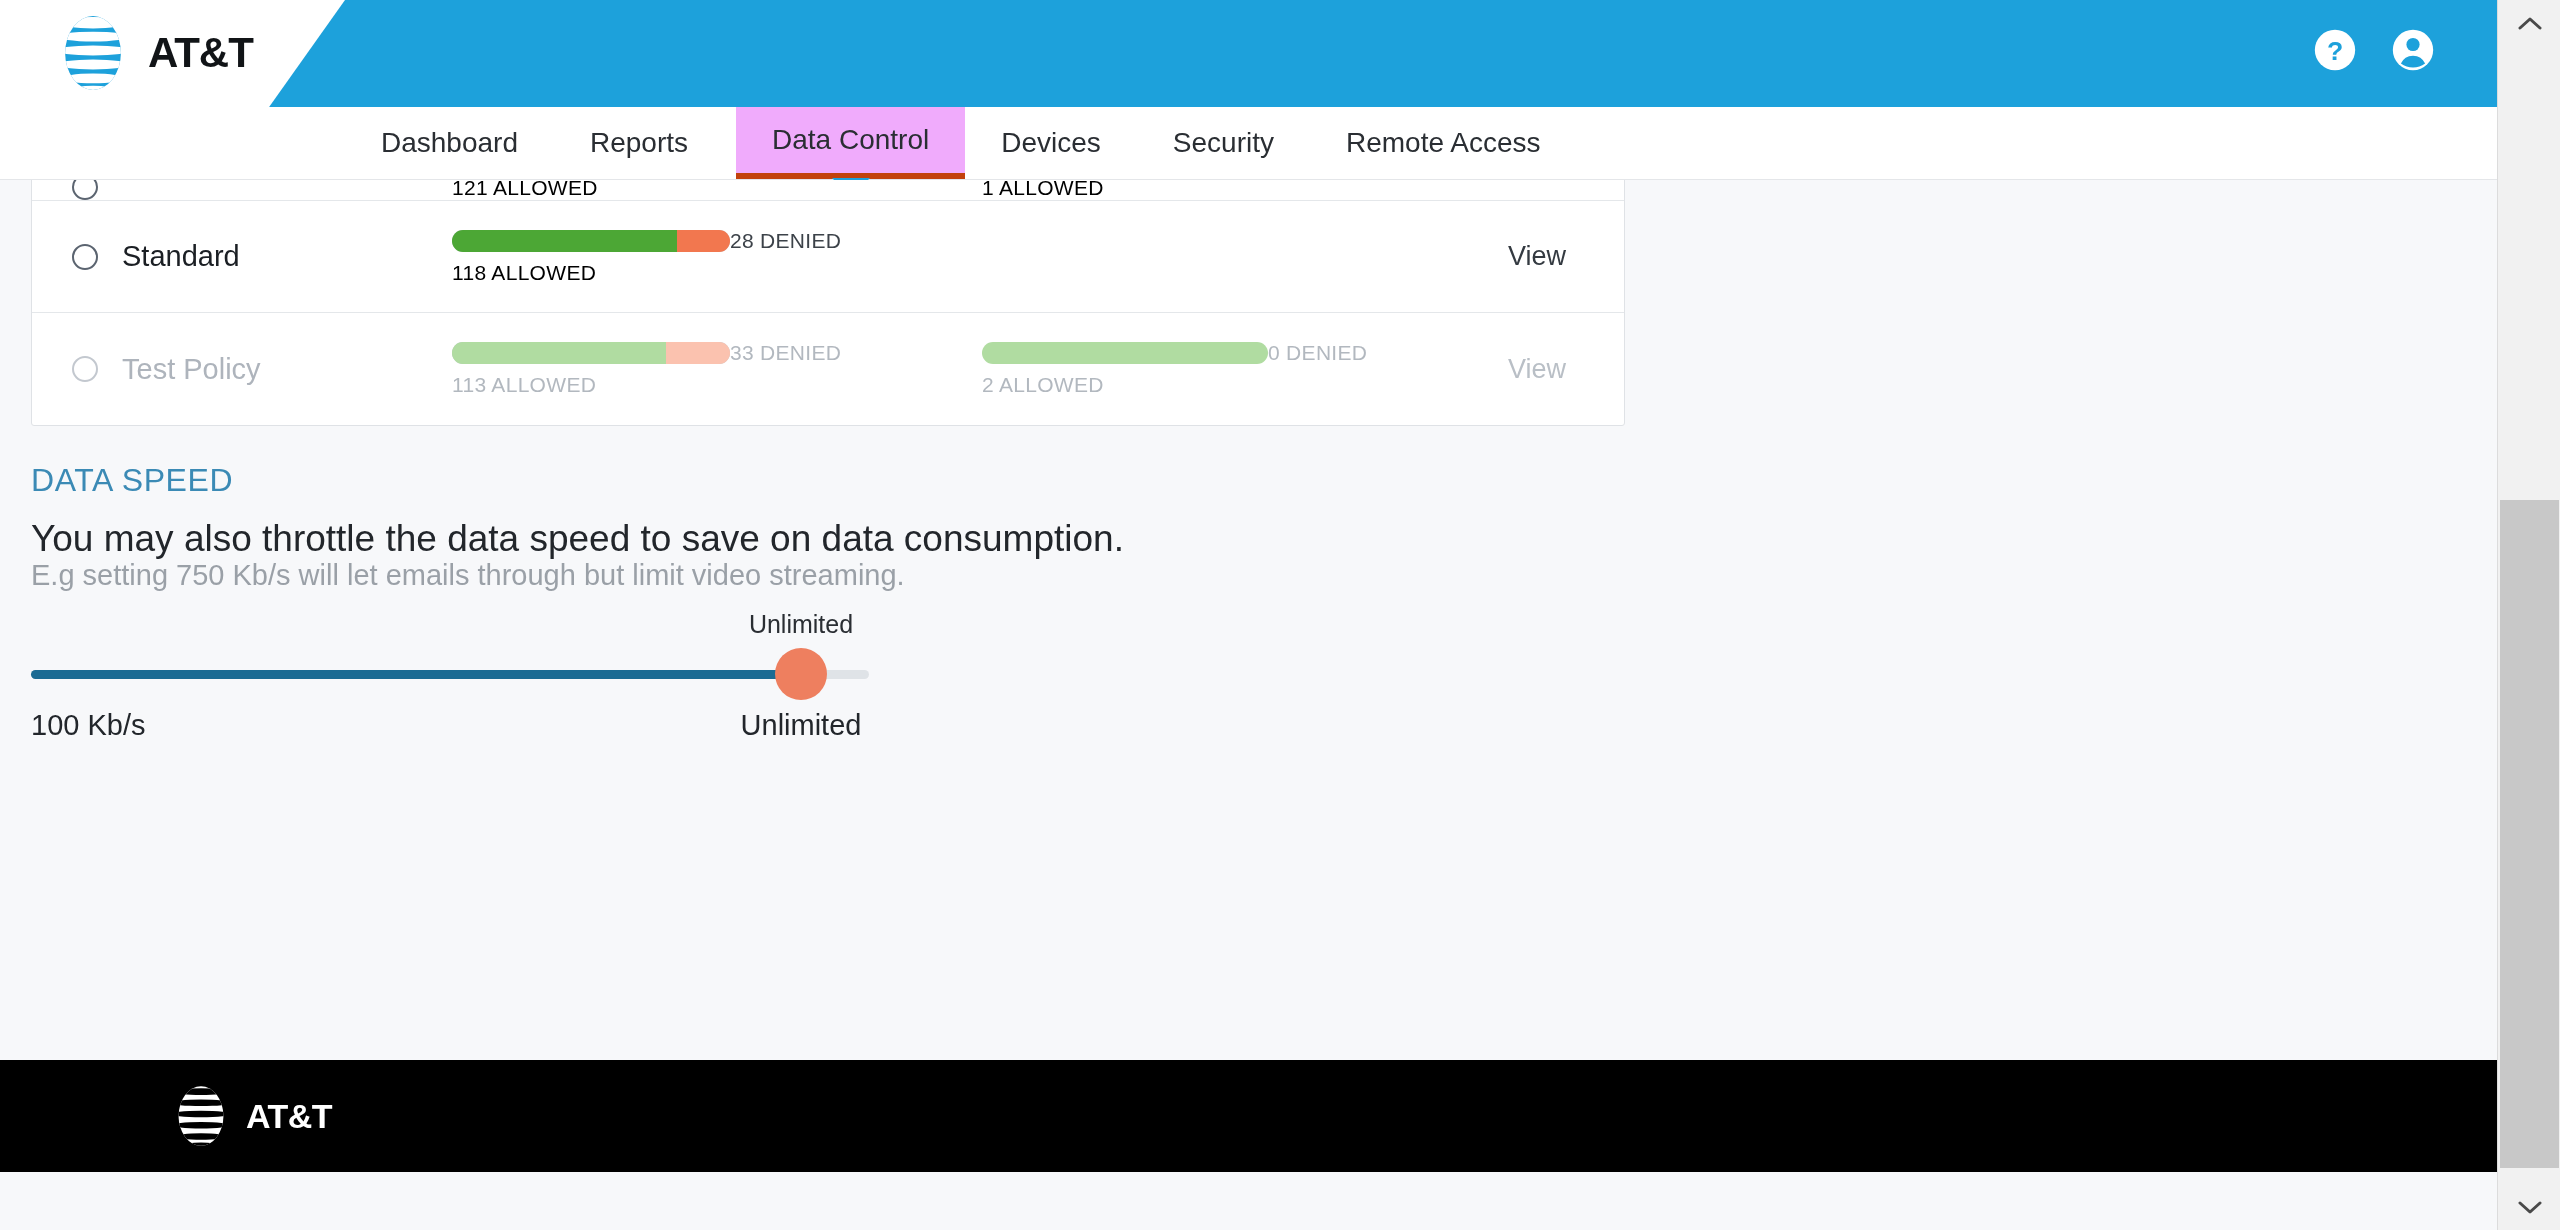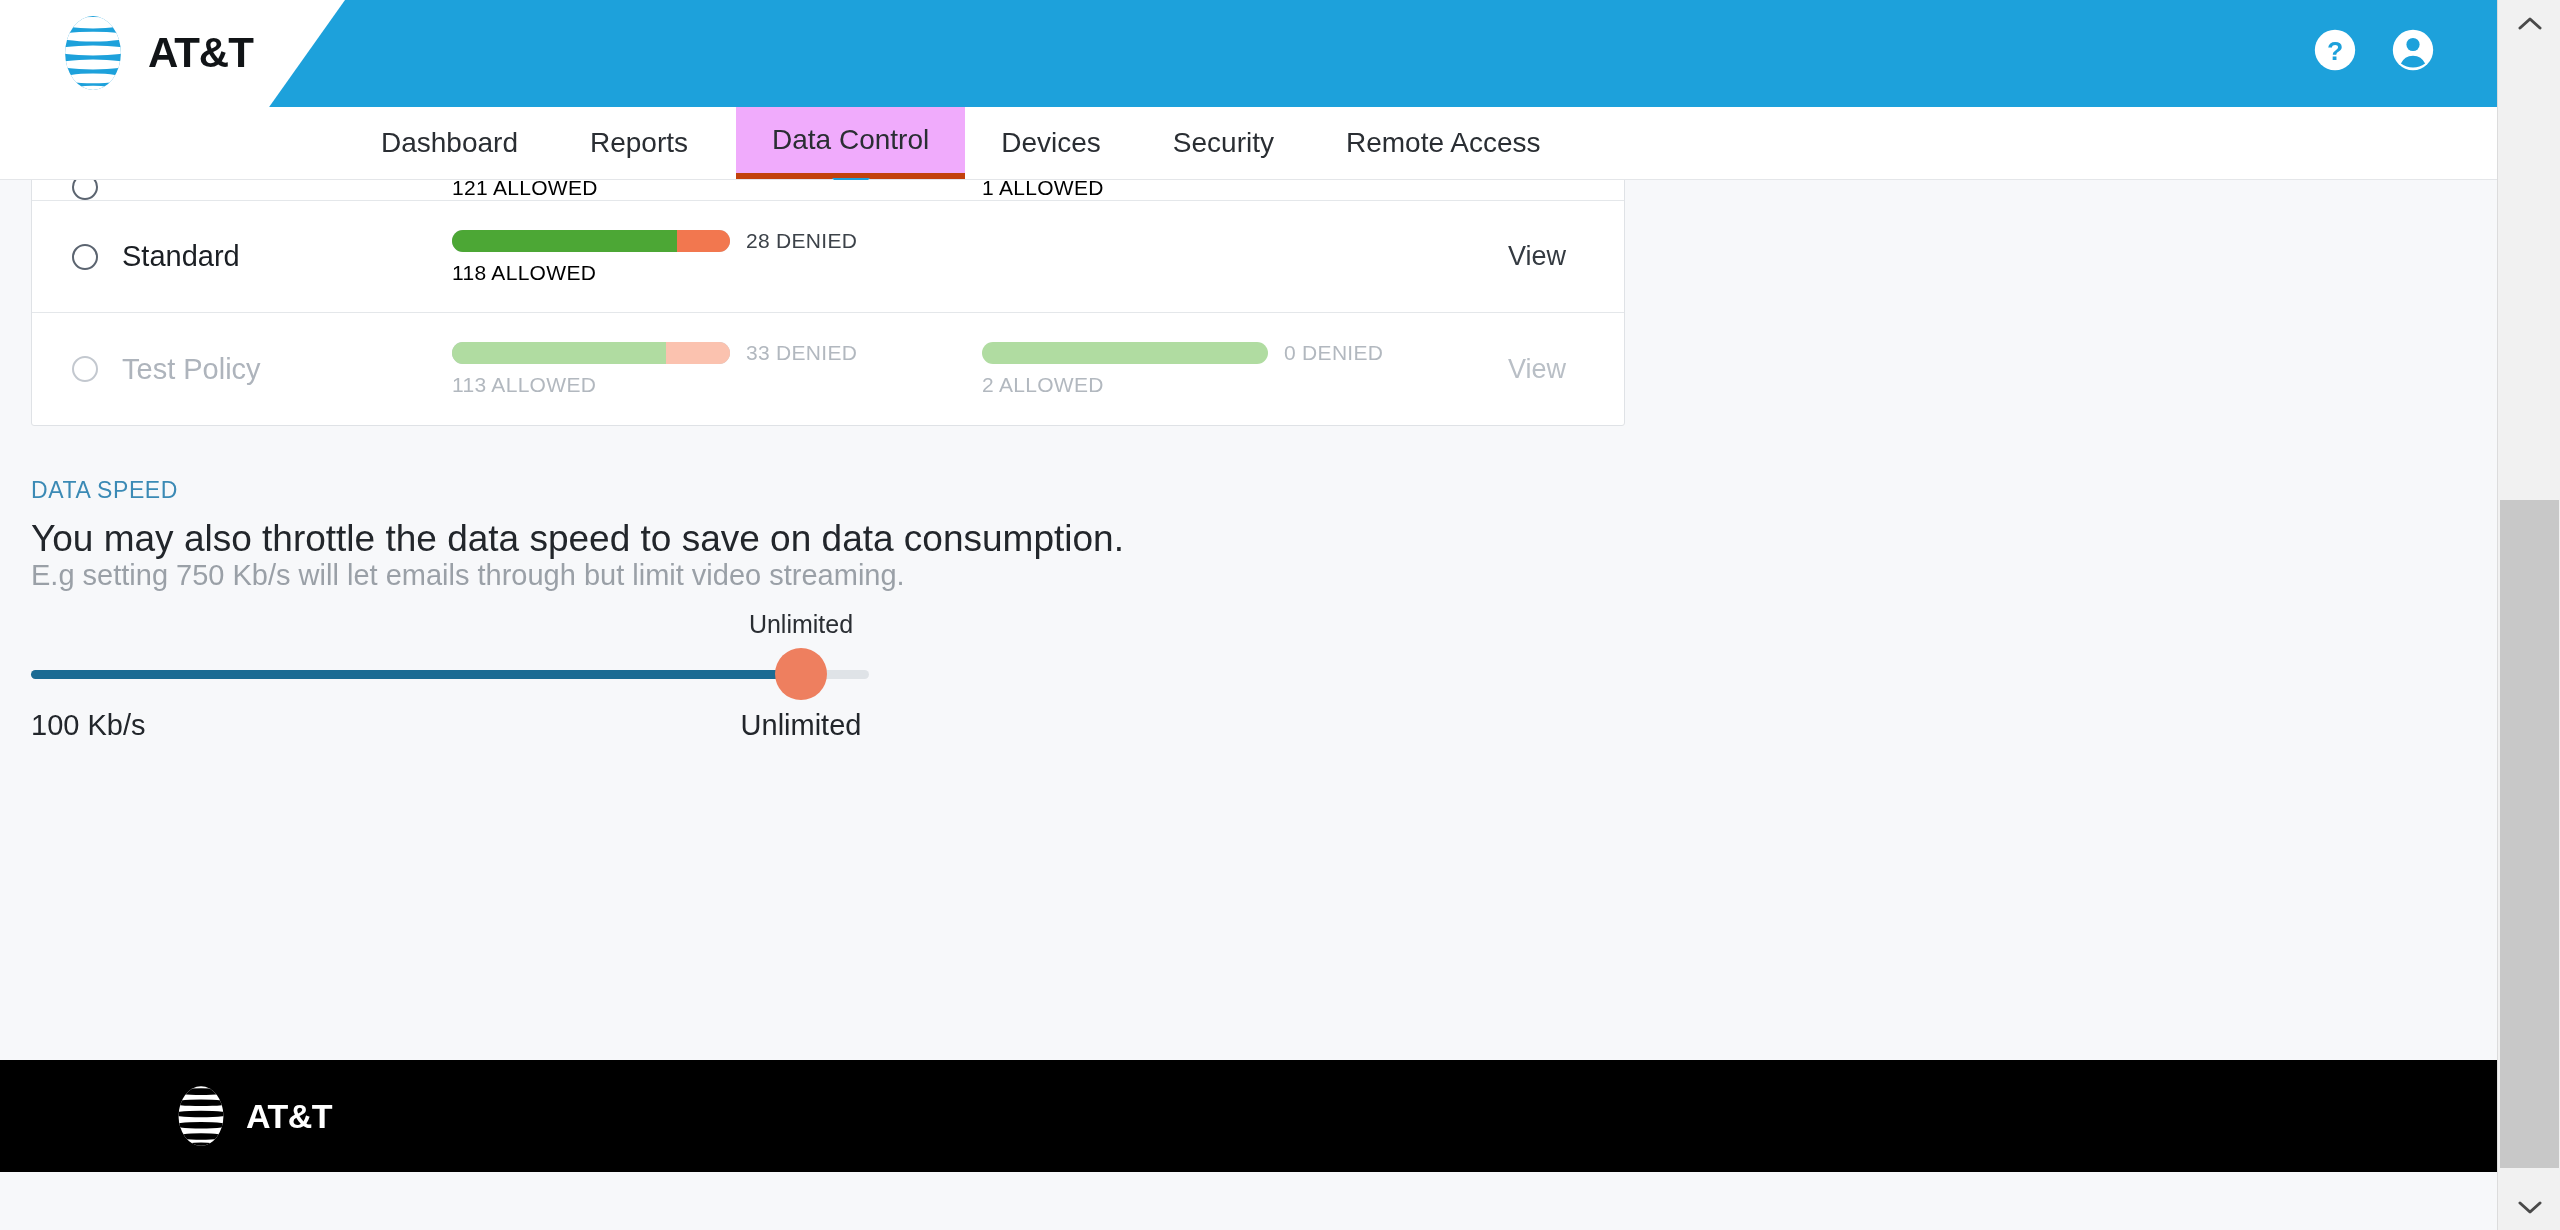--- a/index.html
+++ b/index.html
@@ -117,21 +117,21 @@
 
   .policy-name {
     font-size: 29px; color: #1b1f24;
     width: 330px; flex: 0 0 auto;
   }
   .policy-row.dim .policy-name { color: #aeb4bc; }
 
   .meter-cell { position: relative; width: 530px; flex: 0 0 auto; }
   .meter-cell.narrow { width: 460px; }
 
-  .meter-line { display: flex; align-items: center; gap: 16px; }
+  .meter-line { display: flex; align-items: center; gap: 0; }
   .bar {
     position: relative;
     height: 22px; border-radius: 11px; overflow: hidden;
     display: flex; background: #bfc6cd;
   }
   .bar.w1 { width: 278px; }
   .bar.w2 { width: 286px; }
   .bar.empty { width: 286px; }
   .bar .seg-green { background: #4ca735; height: 100%; }
   .bar .seg-orange { background: #f2774f; height: 100%; }
@@ -152,21 +152,21 @@
     flex: 1 1 auto; text-align: right; padding-right: 58px;
   }
   .view-link {
     font-size: 27px; color: #343a41; cursor: pointer;
   }
   .policy-row.dim .view-link { color: #b9bfc6; }
 
   
   .speed-title {
     position: absolute; left: 31px; top: 282px;
-    font-size: 23px; color: #3b8ab5; letter-spacing: .6px; margin-top: 15px;
+    font-size: 32px; color: #3b8ab5; letter-spacing: .6px;
   }
   .speed-line1 {
     position: absolute; left: 31px; top: 338px;
     font-size: 37px; color: #22262b;
   }
   .speed-line2 {
     position: absolute; left: 31px; top: 379px;
     font-size: 29px; color: #9aa0a7;
   }
 

